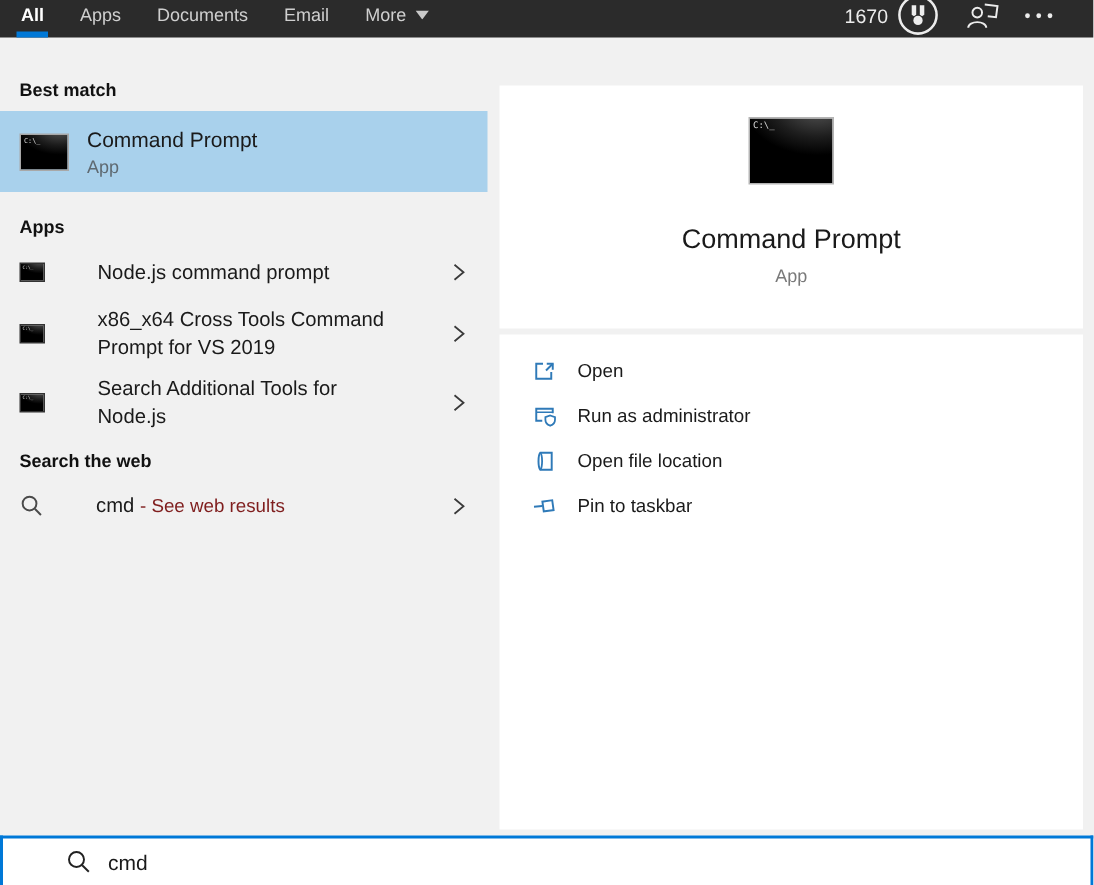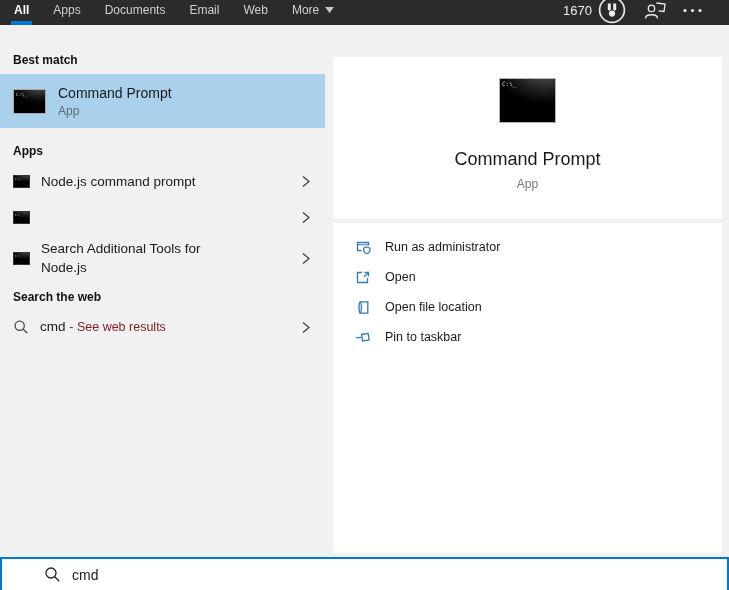--- a/index.html
+++ b/index.html
@@ -64,21 +64,21 @@
   .best-row {
     height:54px; background:#a9d1ec;
     display:flex; align-items:center; padding:0 13px; cursor:default;
   }
   .best-row .texts { margin-left:12px; }
   .bm-title { font-size:14px; color:#1a1a1a; }
   .bm-sub   { font-size:12px; color:#5f6a72; margin-top:3px; }
 
   .row {
     display:flex; align-items:center;
-    min-height:36px; padding:4px 13px; cursor:default;
+    min-height:36px; padding:4px 13px; cursor:default;gap:24px;
   }
   .row .cmdicon, .row .ico-search { margin-right:11px; }
   .row .label { font-size:13.5px; line-height:19px; color:#1a1a1a; max-width:205px; }
   .row .suffix { font-size:12.5px; color:#7f1d1d; }
   .row .chev { margin-left:auto; flex:none; display:flex; }
 
   
   .card {
     position:absolute; left:333px; width:389px; background:#ffffff;
   }
@@ -117,23 +117,20 @@
         <span>All</span>
       </div>
     <div class="tab">
         <span>Apps</span>
       </div>
     <div class="tab">
         <span>Documents</span>
       </div>
     <div class="tab">
         <span>Email</span>
-      </div>
-    <div class="tab">
-        <span>Web</span>
       </div>
     <div class="tab">
       <span>More</span>
       <svg class="dd" width="9" height="6" viewBox="0 0 9 6">
         <polygon points="0,0 9,0 4.5,6" fill="#c9c9c9"></polygon>
       </svg>
     </div>
   </div>
   <div class="topbar-right">
     <span class="points">1670</span>
@@ -181,20 +178,21 @@
       <svg width="13" height="13" viewBox="0 0 13 13">
           <path d="M4 1.5 L10 6.5 L4 11.5" fill="none" stroke="#3a3a3a" stroke-width="1.2"></path>
         </svg>
     </div>
   </div>
 
   <div class="row">
     <div class="cmdicon sz-tiny">
         <span>C:\_</span>
       </div>
+    <div class="label">x86_x64 Cross Tools Command Prompt for VS 2019</div>
     <div class="chev">
       <svg width="13" height="13" viewBox="0 0 13 13">
           <path d="M4 1.5 L10 6.5 L4 11.5" fill="none" stroke="#3a3a3a" stroke-width="1.2"></path>
         </svg>
     </div>
   </div>
 
   <div class="row">
     <div class="cmdicon sz-tiny">
         <span>C:\_</span>
@@ -235,37 +233,37 @@
     </div>
   <div class="p-title">Command Prompt</div>
   <div class="p-sub">App</div>
 </div>
 
 <div class="card card2">
 
   <div class="action">
     <span class="a-ico">
       <svg width="17" height="17" viewBox="0 0 17 17">
+        <path d="M7 3.5 H2.5 V13.5 H12.5 V9" fill="none" stroke="#2f7ab8" stroke-width="1.3"></path>
+        <path d="M9.5 3.5 H13.5 V7.5" fill="none" stroke="#2f7ab8" stroke-width="1.3"></path>
+        <line x1="13.5" y1="3.5" x2="9" y2="8" stroke="#2f7ab8" stroke-width="1.3"></line>
+      </svg>
+    </span>
+    <span class="a-label">Open</span>
+  </div>
+
+  <div class="action">
+    <span class="a-ico">
+      <svg width="17" height="17" viewBox="0 0 17 17">
         <path d="M13.5 6.5 V3.5 H2.5 V11.5 H6.5" fill="none" stroke="#2f7ab8" stroke-width="1.3"></path>
         <line x1="2.5" y1="5.8" x2="13.5" y2="5.8" stroke="#2f7ab8" stroke-width="1"></line>
         <path d="M11.8 8 l3.2 1.1 v1.7 c0 2 -1.3 3.3 -3.2 4 c-1.9 -.7 -3.2 -2 -3.2 -4 V9.1 z" fill="none" stroke="#2f7ab8" stroke-width="1.2"></path>
       </svg>
     </span>
     <span class="a-label">Run as administrator</span>
-  </div>
-
-  <div class="action">
-    <span class="a-ico">
-      <svg width="17" height="17" viewBox="0 0 17 17">
-        <path d="M7 3.5 H2.5 V13.5 H12.5 V9" fill="none" stroke="#2f7ab8" stroke-width="1.3"></path>
-        <path d="M9.5 3.5 H13.5 V7.5" fill="none" stroke="#2f7ab8" stroke-width="1.3"></path>
-        <line x1="13.5" y1="3.5" x2="9" y2="8" stroke="#2f7ab8" stroke-width="1.3"></line>
-      </svg>
-    </span>
-    <span class="a-label">Open</span>
   </div>
 
   <div class="action">
     <span class="a-ico">
       <svg width="17" height="17" viewBox="0 0 17 17">
         <path d="M5.2 2.8 H12.8 V14.2 H5.2 C3.6 12.5 3.6 4.5 5.2 2.8 Z" fill="none" stroke="#2f7ab8" stroke-width="1.3"></path>
         <path d="M5.2 2.8 C6.8 4.5 6.8 12.5 5.2 14.2" fill="none" stroke="#2f7ab8" stroke-width="1.2"></path>
       </svg>
     </span>
     <span class="a-label">Open file location</span>

